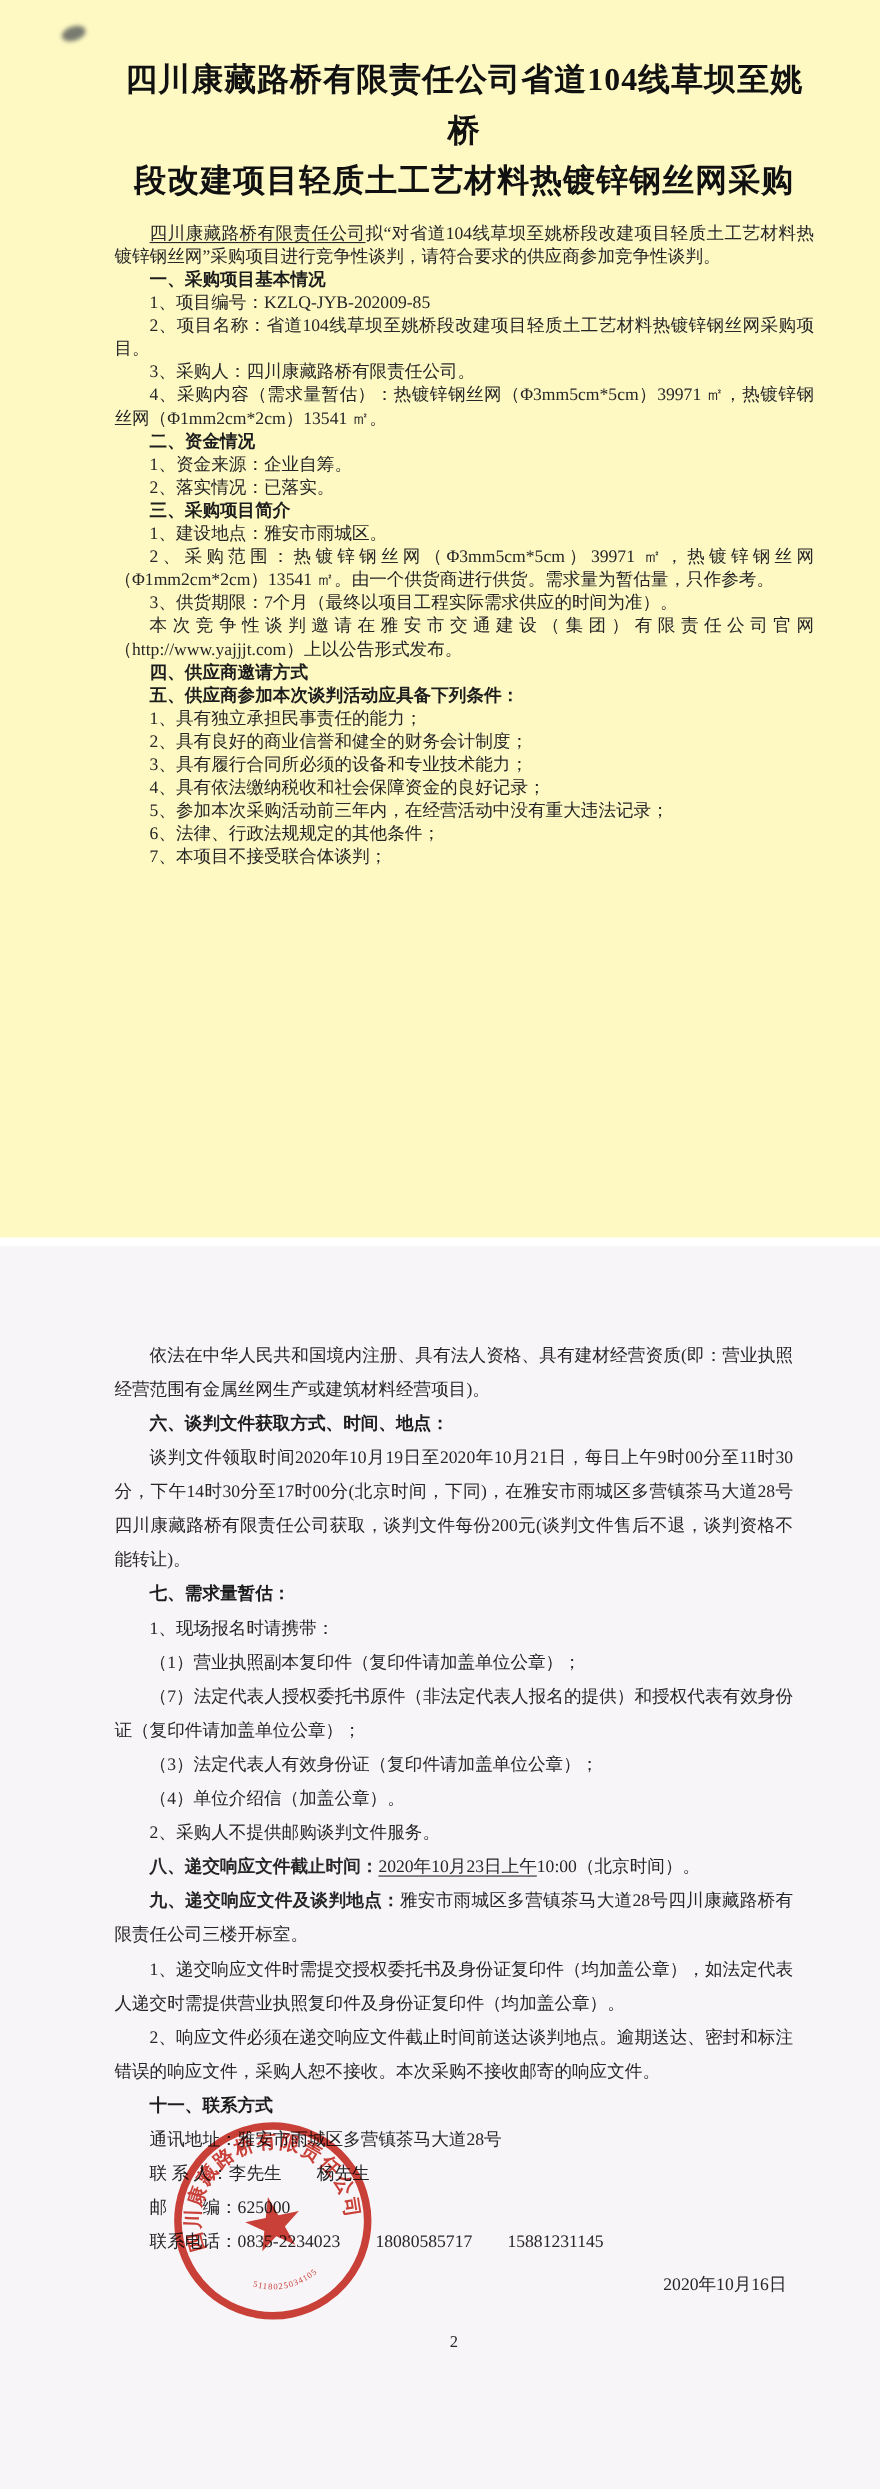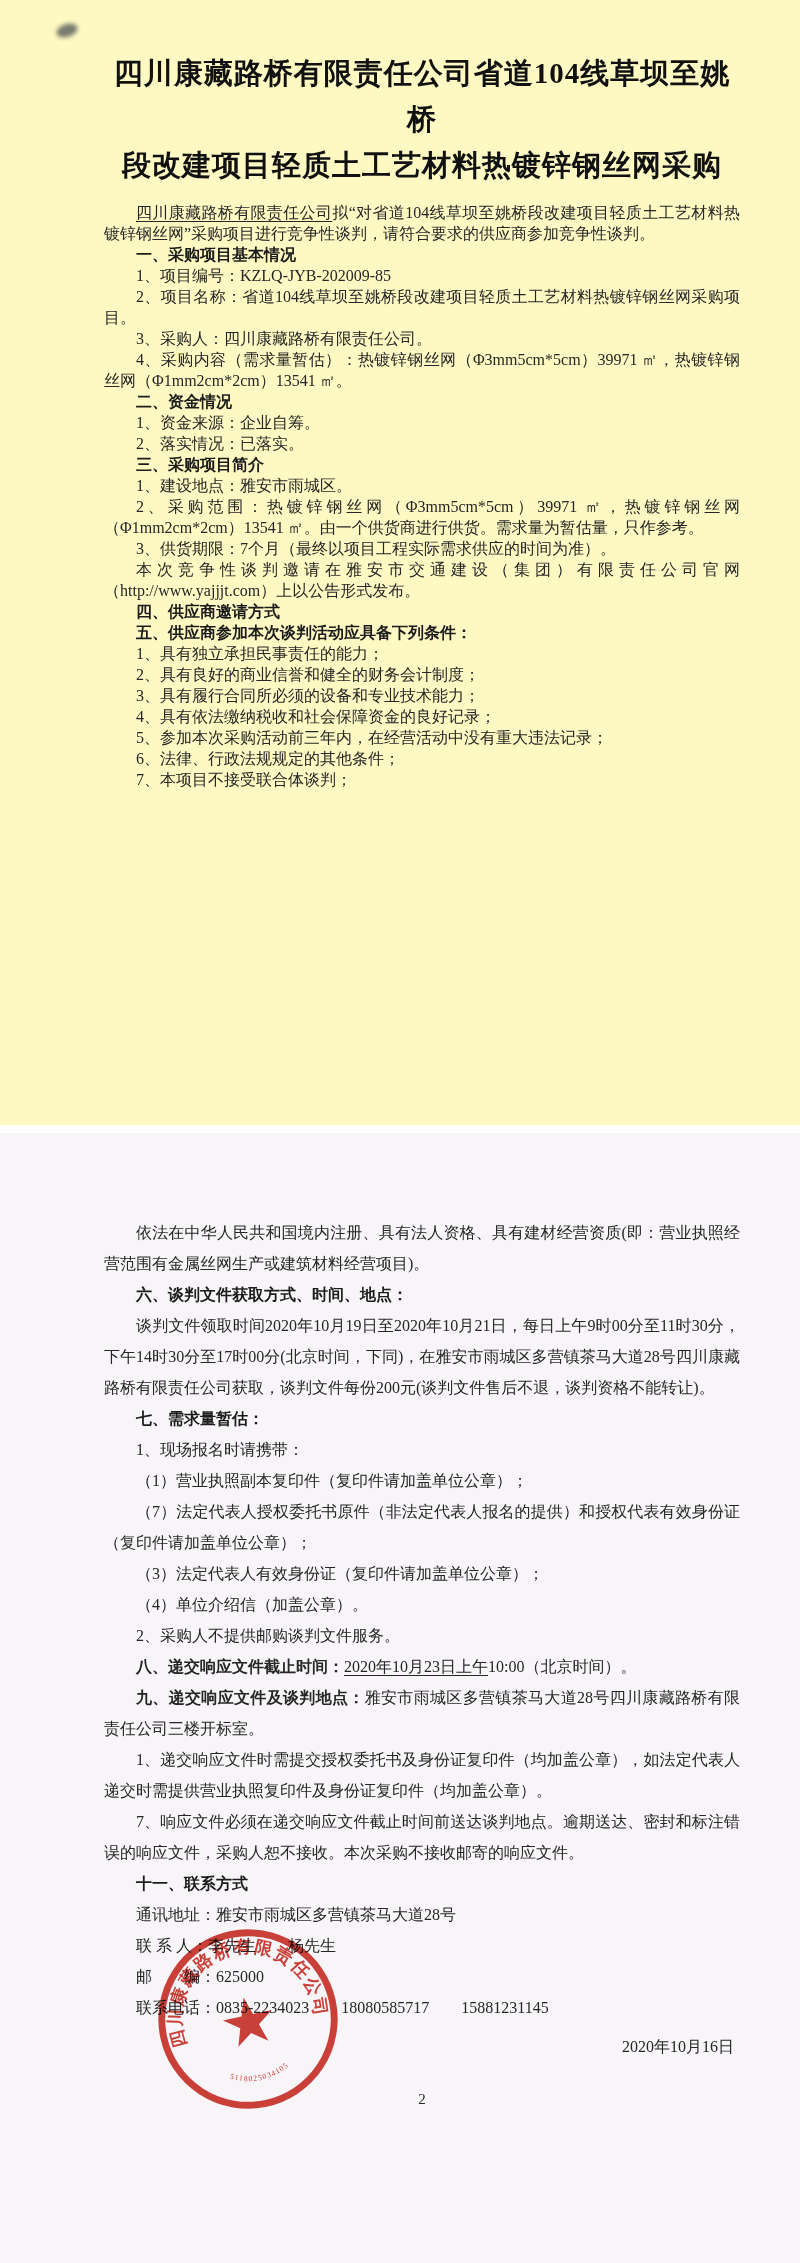--- a/index.html
+++ b/index.html
@@ -4,21 +4,21 @@
 <style>
   html,body{margin:0;padding:0;}
   body{
     width:800px;height:2263px;overflow:hidden;background:#ffffff;
     font-family:"Liberation Serif","DejaVu Serif",serif;
     color:#262626;
   }
   .page{position:relative;box-sizing:border-box;width:800px;overflow:hidden;}
   .page1{height:1125px;background:#fef9c3;padding:50px 60px 0 104px;}
   .page-gap{height:8px;background:#ffffff;}
-  .page2{height:1130px;background:#f8f5f9;padding:84px 60px 0 104px;}
+  .page2{height:1130px;background:#f8f5f9;padding:84px 79px 0 104px;}
   p{margin:0;text-align:justify;font-size:16px;}
   .page1 p{line-height:21px;}
   .page2 p{line-height:31px;}
   .doc-title{
     font-size:29px;font-weight:bold;text-align:center;line-height:46px;
     margin:0 auto 14px auto;letter-spacing:1px;color:#111;text-indent:0;
   }
   .indent{text-indent:2em;}
   .heading{font-weight:bold;color:#1c1c1c;}
   u{text-underline-offset:3px;}
@@ -93,21 +93,21 @@
   <p class="indent">（1）营业执照副本复印件（复印件请加盖单位公章）；</p>
   <p class="indent">（7）法定代表人授权委托书原件（非法定代表人报名的提供）和授权代表有效身份证（复印件请加盖单位公章）；</p>
   <p class="indent">（3）法定代表人有效身份证（复印件请加盖单位公章）；</p>
   <p class="indent">（4）单位介绍信（加盖公章）。</p>
   <p class="indent">2、采购人不提供邮购谈判文件服务。</p>
 
   <p class="indent"><b>八、递交响应文件截止时间：</b><u>2020年10月23日上午</u><span>10:00（北京时间）。</span></p>
 
   <p class="indent"><b>九、递交响应文件及谈判地点：</b><span>雅安市雨城区多营镇茶马大道28号四川康藏路桥有限责任公司三楼开标室。</span></p>
   <p class="indent">1、递交响应文件时需提交授权委托书及身份证复印件（均加盖公章），如法定代表人递交时需提供营业执照复印件及身份证复印件（均加盖公章）。</p>
-  <p class="indent">7、响应文件必须在递交响应文件截止时间前送达谈判地点。逾期送达、密封和标注错误的响应文件，采购人恕不接收。本次采购不接收邮寄的响应文件。</p>
+  <p class="indent">2、响应文件必须在递交响应文件截止时间前送达谈判地点。逾期送达、密封和标注错误的响应文件，采购人恕不接收。本次采购不接收邮寄的响应文件。</p>
 
 
   <p class="indent heading">十一、联系方式</p>
   <p class="indent">通讯地址：雅安市雨城区多营镇茶马大道28号</p>
   <p class="indent">联 系 人：李先生　　杨先生</p>
   <p class="indent">邮　　编：625000</p>
   <p class="indent">联系电话：0835-2234023　　18080585717　　15881231145</p>
 
   <p class="date-line">2020年10月16日</p>
   <p class="pageno">2</p>

